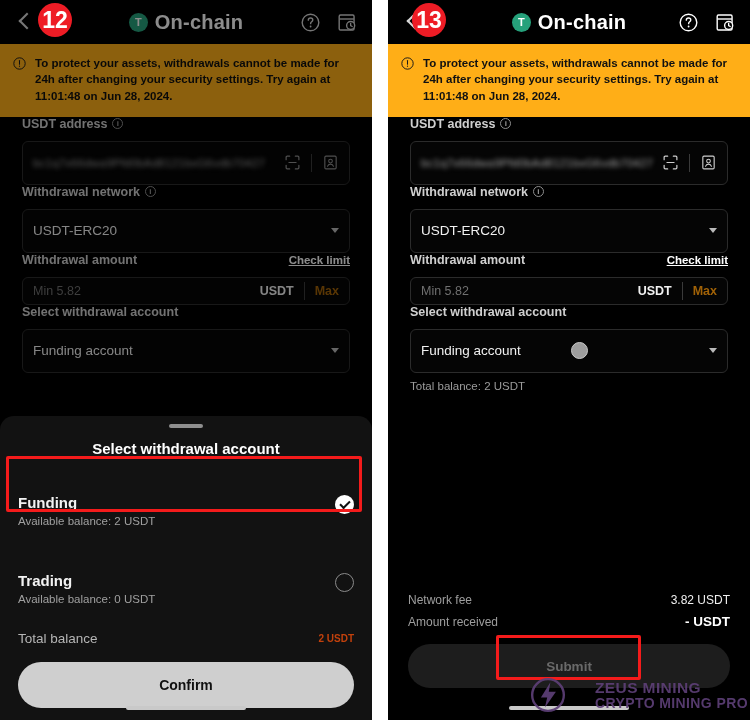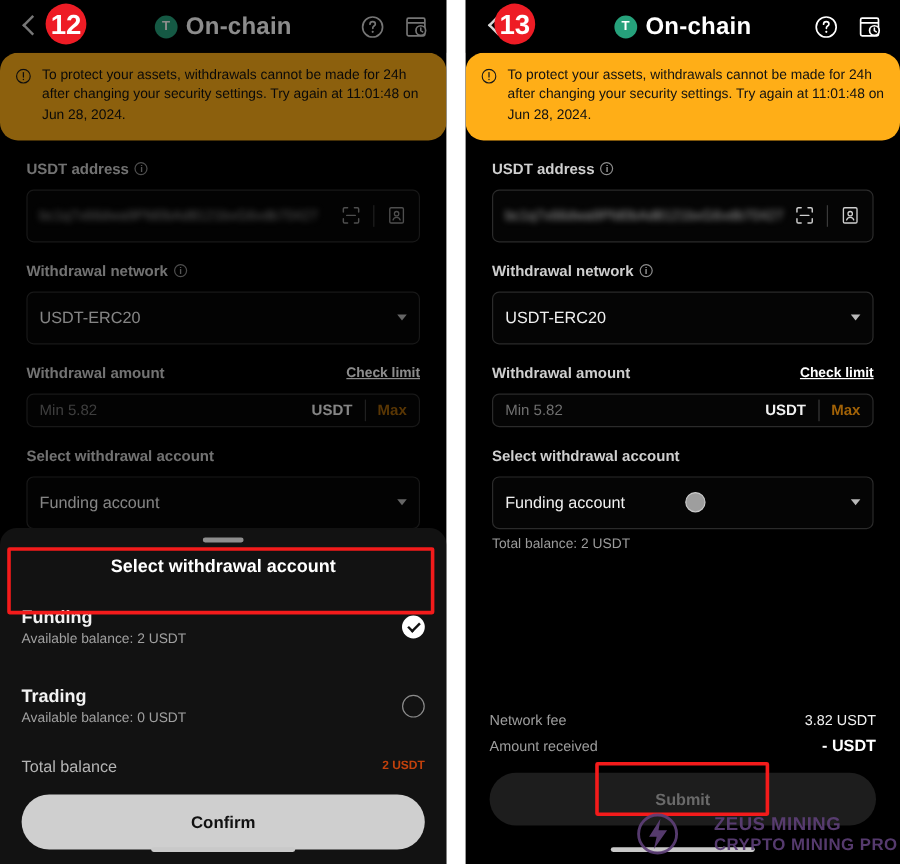--- a/index.html
+++ b/index.html
@@ -110,22 +110,21 @@
 
   
   .warning {
     background: #ffae17;
     color: #111111;
     display: flex;
     gap: 9px;
     padding: 11px 13px 13px 13px;
     font-size: 11.5px;
     line-height: 1.42;
-    font-weight: 400;
-    border-radius: 15px;
+    font-weight: 700;
   }
   .warn-icon {
     flex: 0 0 auto;
     width: 13px; height: 13px;
     margin-top: 2px;
   }
 
   
   .body { padding: 0 22px; }
   .field-label {
@@ -197,21 +196,21 @@
     color: #a16207;
     font-size: 12.5px;
     font-weight: bold;
   }
   .caret {
     width: 0; height: 0;
     border-left: 4.5px solid transparent;
     border-right: 4.5px solid transparent;
     border-top: 5px solid #b9b9b9;
   }
-  .block { margin-top: 17px; }
+  .block { }
   .total-under {
     color: #9b9b9b;
     font-size: 11.5px;
     margin-top: 7px;
   }
 
   
   .touch-dot {
     width: 17px; height: 17px;
     border-radius: 50%;
@@ -251,21 +250,21 @@
   .acct-name {
     color: #f2f2f2;
     font-size: 15px;
     font-weight: bold;
   }
   .acct-bal {
     color: #a0a0a0;
     font-size: 11.5px;
     margin-top: 4px;
   }
-  .acct-text { flex: 1; }
+  .acct-text { flex: 1; margin-top: 12px; }
   .radio {
     width: 19px; height: 19px;
     border-radius: 50%;
     border: 1.5px solid #8a8a8a;
     flex: 0 0 auto;
   }
   .radio-on {
     width: 19px; height: 19px;
     border-radius: 50%;
     background: #ffffff;

